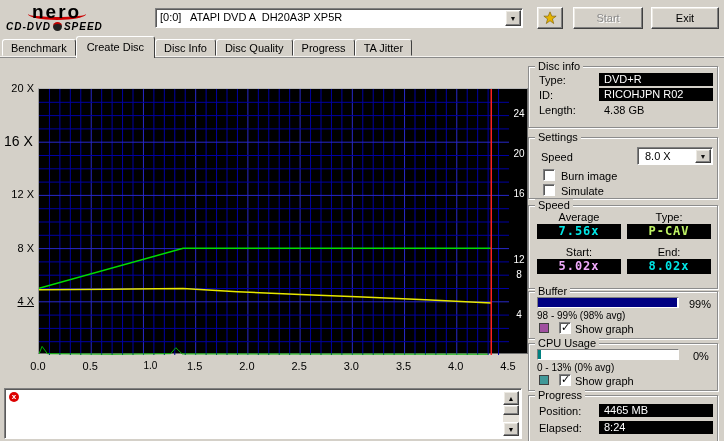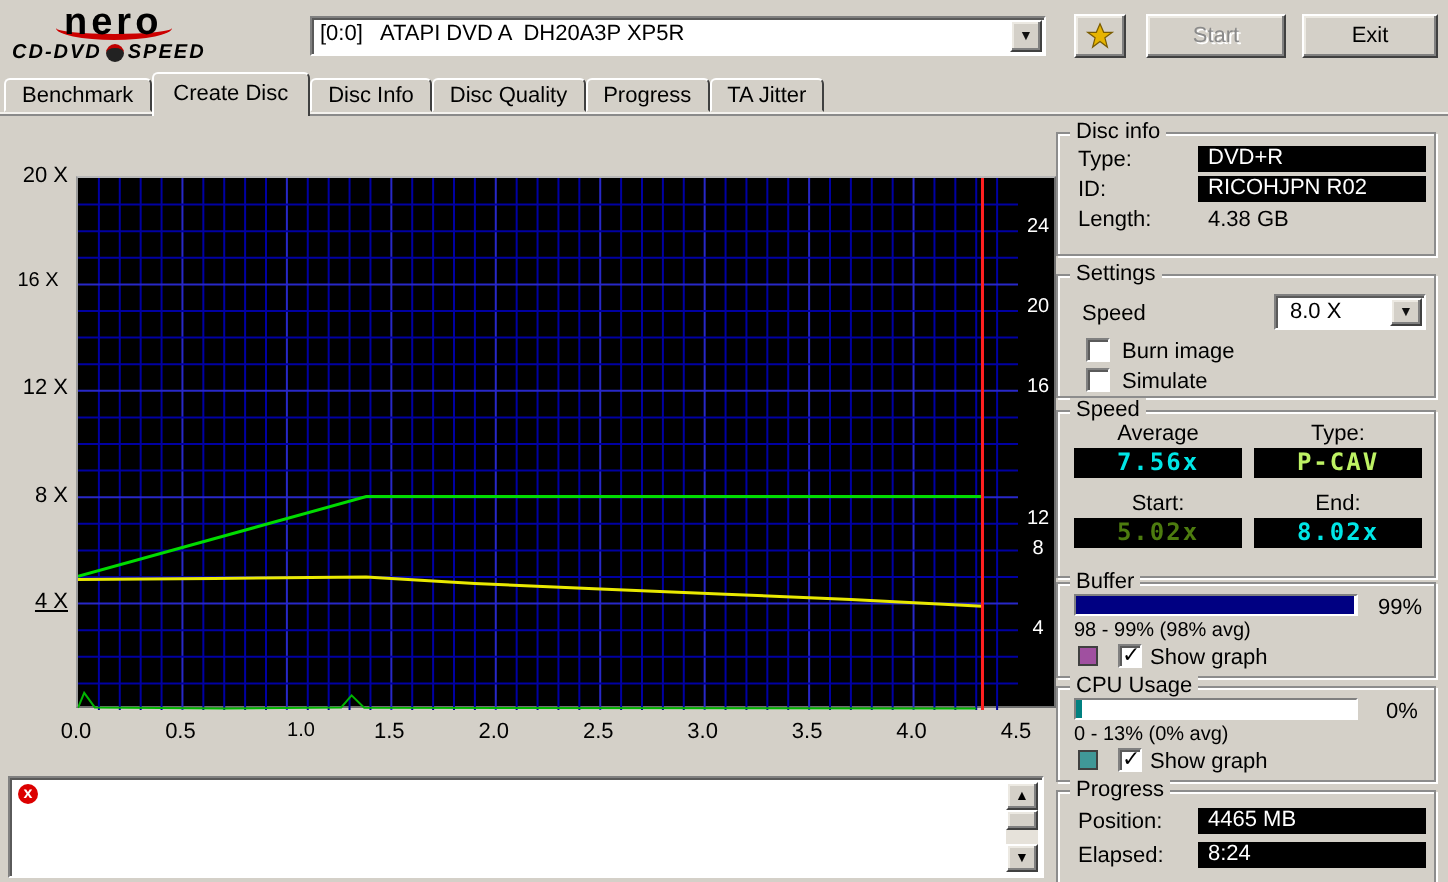--- a/index.html
+++ b/index.html
@@ -180,21 +180,21 @@
           <line x1="452.2444444444444" y1="0" x2="452.2444444444444" y2="266" stroke="#ff2020" stroke-width="1.5"></line>
         </svg>
     <div style="position: absolute; left: 471px; top: 19.0943px; width: 18px; text-align: center; font-size: 10px; line-height: 12px; color: rgb(255, 255, 255);">24</div>
         <div style="position: absolute; left: 471px; top: 59.2453px; width: 18px; text-align: center; font-size: 10px; line-height: 12px; color: rgb(255, 255, 255);">20</div>
         <div style="position: absolute; left: 471px; top: 99.3962px; width: 18px; text-align: center; font-size: 10px; line-height: 12px; color: rgb(255, 255, 255);">16</div>
         <div style="position: absolute; left: 471px; top: 139.547px; width: 18px; text-align: center; font-size: 10px; line-height: 12px; color: rgb(255, 255, 255); margin-top: 25px;">12</div>
         <div style="position: absolute; left: 471px; top: 179.698px; width: 18px; text-align: center; font-size: 10px; line-height: 12px; color: rgb(255, 255, 255);">8</div>
         <div style="position: absolute; left: 471px; top: 219.849px; width: 18px; text-align: center; font-size: 10px; line-height: 12px; color: rgb(255, 255, 255);">4</div>
       </div>
   <div style="position: absolute; left: 0px; top: 22px; width: 30px; text-align: right; font-size: 11px; line-height: 12px;">20 X</div>
-      <div style="position: absolute; left: 0px; top: 75.2px; width: 30px; text-align: center; font-size: 10px; line-height: 12px;">16 X</div>
+      <div style="position: absolute; left: 0px; top: 75.2px; width: 30px; text-align: left; font-size: 14px; line-height: 12px;">16 X</div>
       <div style="position: absolute; left: 0px; top: 128.4px; width: 30px; text-align: right; font-size: 11px; line-height: 12px;">12 X</div>
       <div style="position: absolute; left: 0px; top: 181.6px; width: 30px; text-align: right; font-size: 11px; line-height: 12px;">8 X</div>
       <div style="position: absolute; left: 0px; top: 234.8px; width: 30px; text-align: right; font-size: 11px; line-height: 12px; text-decoration: underline;">4 X</div>
       <div style="position: absolute; left: 19px; top: 300px; width: 30px; text-align: center; font-size: 11px; line-height: 12px;">0.0</div>
       <div style="position: absolute; left: 71.2222px; top: 300px; width: 30px; text-align: center; font-size: 11px; line-height: 12px;">0.5</div>
       <div style="position: absolute; left: 123.444px; top: 300px; width: 30px; text-align: right; font-size: 10px; line-height: 12px;">1.0</div>
       <div style="position: absolute; left: 175.667px; top: 300px; width: 30px; text-align: center; font-size: 11px; line-height: 12px;">1.5</div>
       <div style="position: absolute; left: 227.889px; top: 300px; width: 30px; text-align: center; font-size: 11px; line-height: 12px;">2.0</div>
       <div style="position: absolute; left: 280.111px; top: 300px; width: 30px; text-align: center; font-size: 11px; line-height: 12px;">2.5</div>
       <div style="position: absolute; left: 332.333px; top: 300px; width: 30px; text-align: center; font-size: 11px; line-height: 12px;">3.0</div>
@@ -227,21 +227,21 @@
   </div>
 
   <div class="group" style="left:528px;top:205px;width:190px;height:84px">
     <span class="gtitle">Speed</span>
     <span class="lbl" style="left:8px;top:5px;width:84px;text-align:center">Average</span>
     <span class="lbl" style="left:98px;top:5px;width:84px;text-align:center">Type:</span>
     <span class="lcd" style="left: 8px; top: 18px; width: 84px; color: rgb(0, 230, 230);">7.56x</span>
     <span class="lcd" style="left: 98px; top: 18px; width: 84px; color: #bef264;">P-CAV</span>
     <span class="lbl" style="left:8px;top:40px;width:84px;text-align:center">Start:</span>
     <span class="lbl" style="left:98px;top:40px;width:84px;text-align:center">End:</span>
-    <span class="lcd" style="left: 8px; top: 53px; width: 84px; color: #4d7c0f;">5.02x</span>
+    <span class="lcd" style="left: 8px; top: 53px; width: 84px; color: #f0abfc;">5.02x</span>
     <span class="lcd" style="left: 98px; top: 53px; width: 84px; color: rgb(0, 230, 230);">8.02x</span>
   </div>
 
   <div class="group" style="left:528px;top:291px;width:190px;height:48px">
     <span class="gtitle">Buffer</span>
     <div class="bar" style="left:8px;top:5px;width:142px">
       <div class="bar-fill" style="width: 99%; background: rgb(0, 0, 130);"></div>
     </div>
     <span class="lbl" style="left:160px;top:6px">99%</span>
     <span class="smalltxt" style="left:8px;top:18px">98 - 99% (98% avg)</span>

